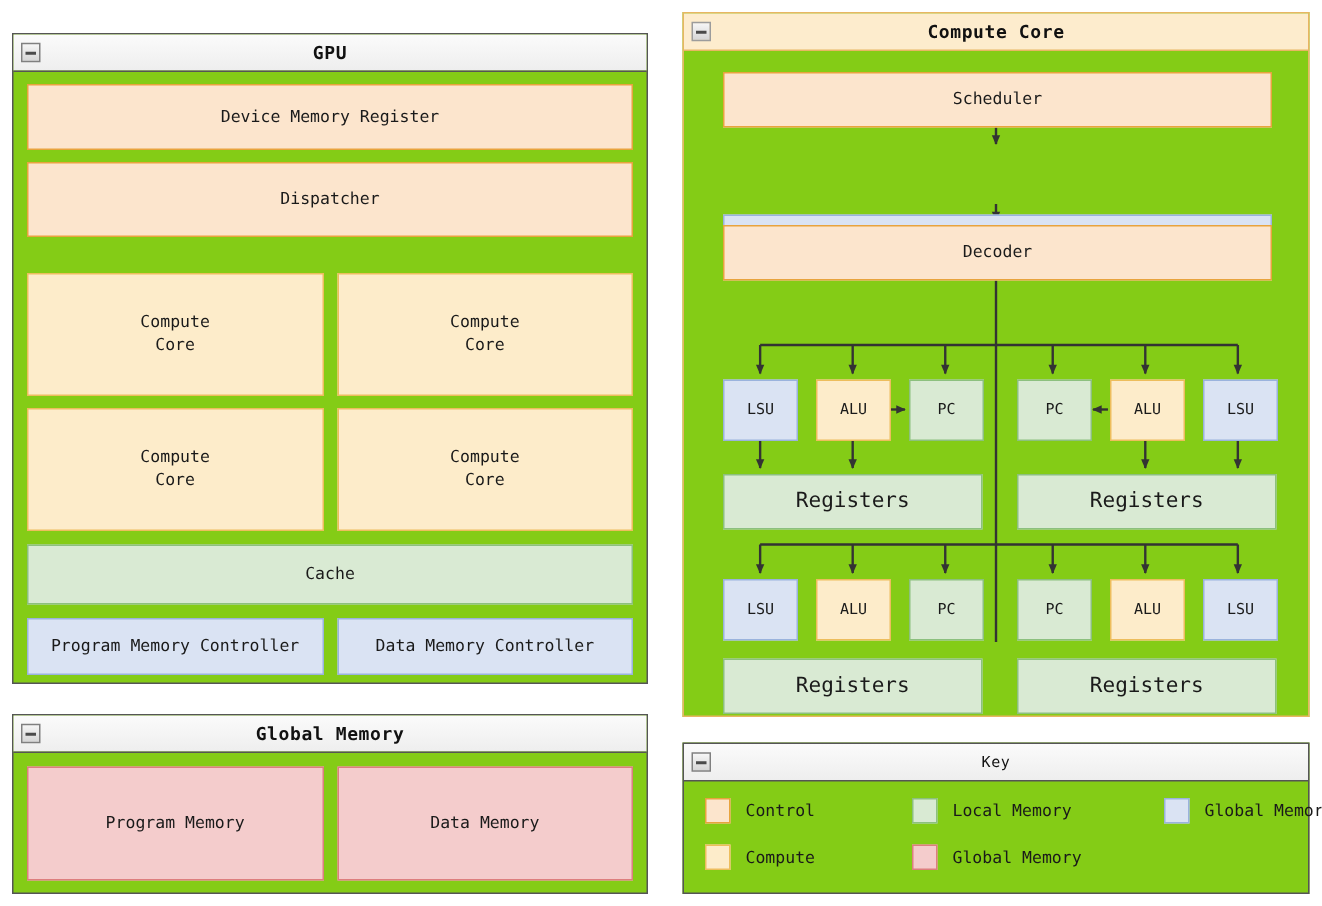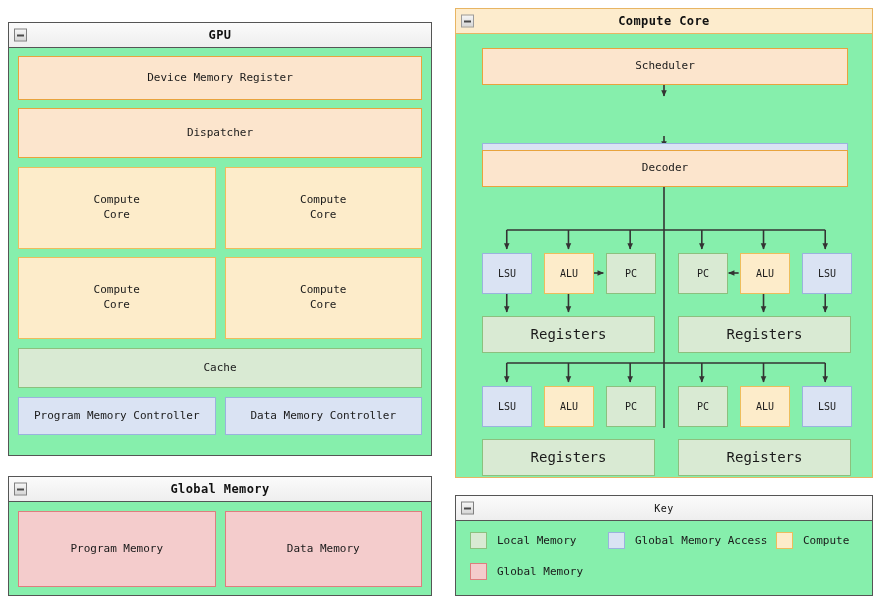--- a/index.html
+++ b/index.html
@@ -12,21 +12,21 @@
     height: 604px;
     font-family: "DejaVu Sans Mono", "Liberation Mono", monospace;
     position: relative;
     overflow: hidden;
   }
 
   
   .panel {
     position: absolute;
     box-sizing: border-box;
-    background: #86efac;
+    background: #84cc16;
     border: 1.5px solid #555555;
   }
   .panel-title {
     box-sizing: border-box;
     height: 25px;
     position: relative;
     display: flex;
     align-items: center;
     justify-content: center;
     border-bottom: 1.5px solid #555555;
@@ -82,21 +82,21 @@
   .c-compute  { background: #fdecca; border-color: #edbd5c; }
   .c-local    { background: #d9ead3; border-color: #8cc07e; }
   .c-global   { background: #f4cccc; border-color: #dd7e7e; }
   .c-access   { background: #dae3f3; border-color: #9ab3dd; }
 
   
   #gpu-panel { left: 8px; top: 22px; width: 424px; height: 434px; }
   #gpu-body  { height: calc(100% - 25px); padding: 8px 9px; }
   .gpu-row { display: flex; gap: 9px; }
   #dcr      { height: 44px; margin-bottom: 8px; }
-  #dispatch { height: 50px; margin-bottom: 9px; }
+  #dispatch { height: 50px; margin-bottom: 24px; }
   .cc-box   { flex: 1; height: 82px; }
   #cc-row1  { margin-bottom: 8px; }
   #cc-row2  { margin-bottom: 9px; }
   #cache    { height: 40px; margin-bottom: 9px; }
   .mc-box   { flex: 1; height: 38px; }
 
   
   #gmem-panel { left: 8px; top: 476px; width: 424px; height: 120px; }
   #gmem-body  { height: calc(100% - 25px); padding: 9px; }
   .gm-box { flex: 1; height: 76px; }
@@ -284,20 +284,24 @@
 </div>
 
 <div class="panel" id="key-panel">
   <div class="panel-title small">
     <span class="collapse-btn"></span>
     <span>Key</span>
   </div>
   <div class="panel-body" id="key-body">
     <div class="key-grid">
       <div class="key-item">
+        <span class="key-swatch" style="background: rgb(252, 229, 205); border-color: rgb(232, 163, 61);"></span>
+        <span class="key-label">Control</span>
+      </div>
+      <div class="key-item">
         <span class="key-swatch" style="background: rgb(217, 234, 211); border-color: rgb(140, 192, 126);"></span>
         <span class="key-label">Local Memory</span>
       </div>
       <div class="key-item">
         <span class="key-swatch" style="background: rgb(218, 227, 243); border-color: rgb(154, 179, 221);"></span>
         <span class="key-label">Global Memory Access</span>
       </div>
       <div class="key-item">
         <span class="key-swatch" style="background: rgb(253, 236, 202); border-color: rgb(237, 189, 92);"></span>
         <span class="key-label">Compute</span>

